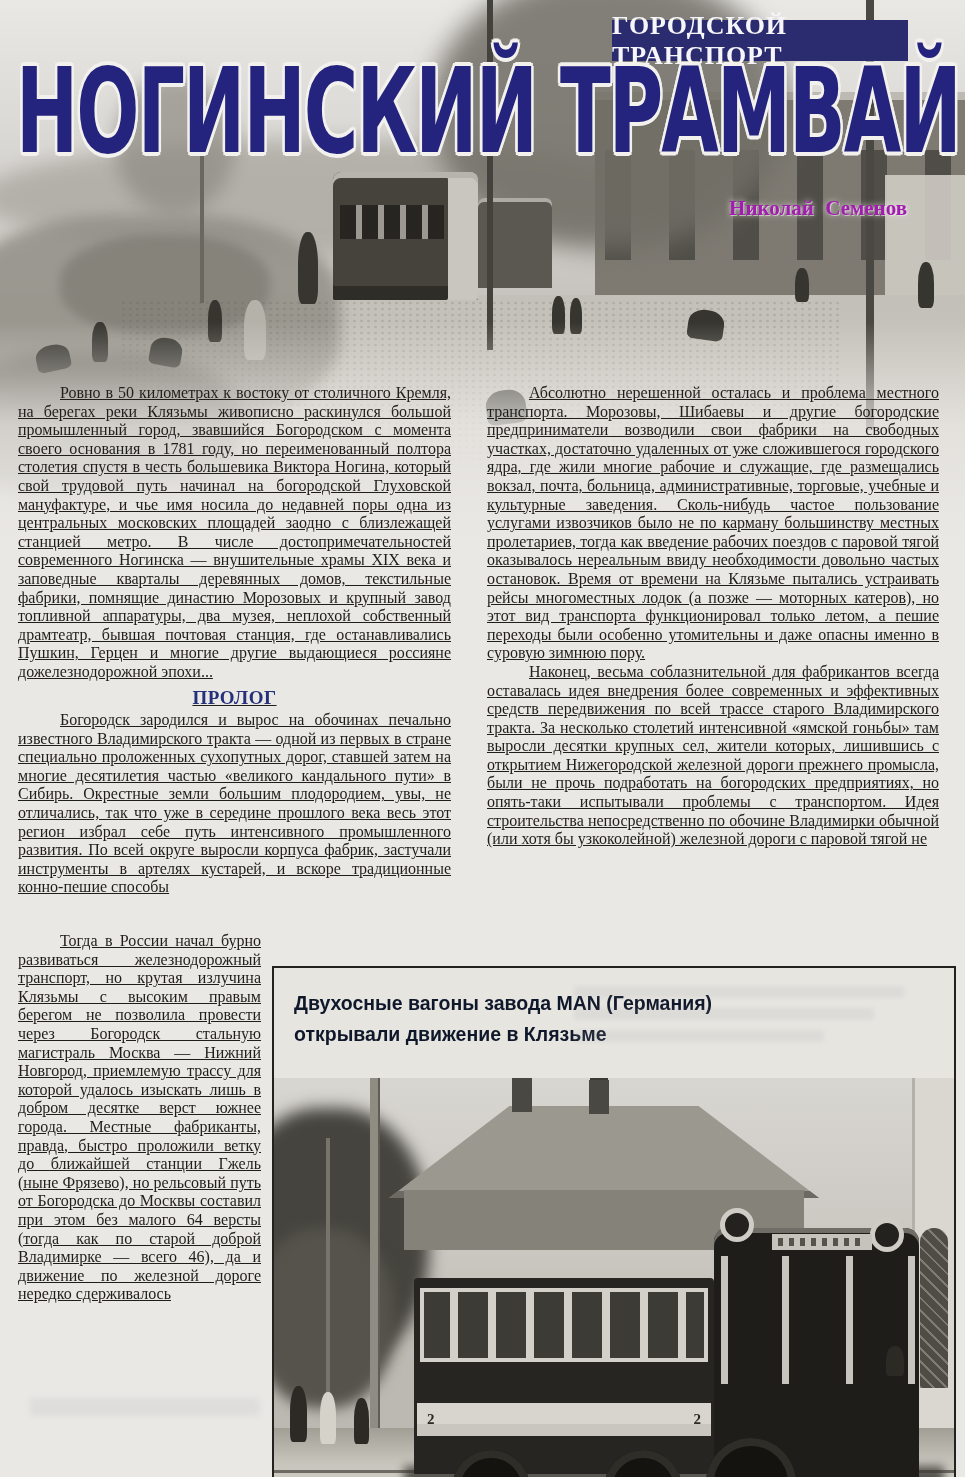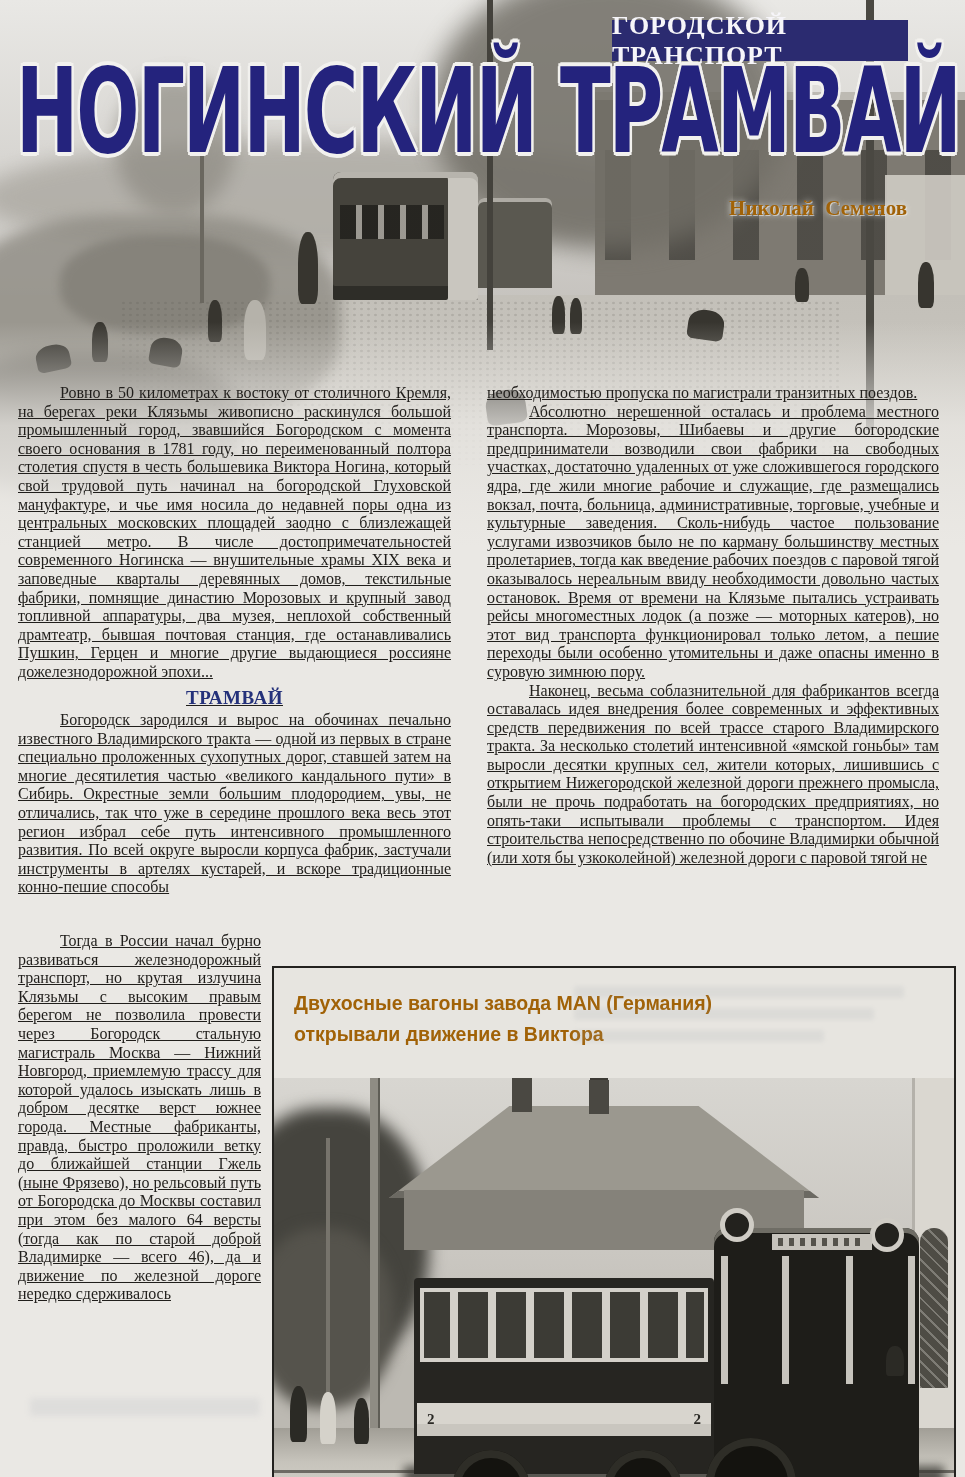--- a/index.html
+++ b/index.html
@@ -44,21 +44,21 @@
   }
   .title{
     position:absolute;left:16px;top:52px;white-space:nowrap;
     font-family:"DejaVu Sans",sans-serif;font-weight:bold;font-size:118px;line-height:1;
     color:#24237d;transform:scaleX(.63);transform-origin:left top;letter-spacing:-3px;
     text-shadow:-4px 0 0 #f2f1ee,4px 0 0 #f2f1ee,0 -4px 0 #f2f1ee,0 4px 0 #f2f1ee,
                 -3px -3px 0 #f2f1ee,3px -3px 0 #f2f1ee,-3px 3px 0 #f2f1ee,3px 3px 0 #f2f1ee;
   }
   .author{
     position:absolute;right:58px;top:196px;
-    font-family:"Liberation Serif",serif;font-weight:bold;font-size:21px;color:#a16207;
+    font-family:"Liberation Serif",serif;font-weight:bold;font-size:21px;color:#a21caf;
     text-shadow:0 0 6px rgba(240,239,235,.9), 1px 1px 0 rgba(240,239,235,.6);
     word-spacing:6px;
   }
   
   .col{position:absolute;font-size:16px;line-height:18.6px;text-align:justify;text-decoration:underline;}
   .col p{margin:0;}
   .col p.ind{text-indent:42px;}
   .col-left{left:18px;top:384px;width:433px;}
   .col-left-narrow{left:18px;top:932px;width:243px;}
   .col-right{left:487px;top:384px;width:452px;}
@@ -66,21 +66,21 @@
     margin:7px 0 4px 0;text-align:center;font-weight:bold;font-size:19px;
     color:#24317a;letter-spacing:.5px;
   }
   
   .photo-box{
     position:absolute;left:272px;top:966px;width:684px;height:525px;
     background:#e7e5e0;border:2px solid #23221f;box-sizing:border-box;
   }
   .photo-caption{
     position:absolute;left:20px;top:20px;width:460px;
-    font-family:"Liberation Sans",sans-serif;font-weight:bold;font-size:19.5px;line-height:31px;color:#a16207;
+    font-family:"Liberation Sans",sans-serif;font-weight:bold;font-size:19.5px;line-height:31px;color:#0f172a;
   }
   .photo-caption span{display:block;}
   .ghost{position:absolute;background:#9aa0a8;opacity:.14;filter:blur(2px);border-radius:2px;}
   
   .scene{position:absolute;left:0;top:110px;width:680px;height:411px;overflow:hidden;
     background:linear-gradient(180deg,#d8d6d1 0%,#c9c6c0 45%,#bcb9b2 70%);}
   .sc-roof{position:absolute;left:115px;top:28px;width:430px;height:92px;background:#9b988f;
     clip-path:polygon(0% 100%,28% 0%,72% 0%,100% 100%);box-shadow:inset 0 -7px 0 #6b6962;}
   .sc-chimney{position:absolute;width:20px;height:34px;background:#4a4842;box-shadow:0 -5px 0 -1px #3c3a35;}
   .sc-wall{position:absolute;left:130px;top:112px;width:400px;height:60px;background:#85827a;}
@@ -155,38 +155,37 @@
   </div>
 
   <div class="badge">
     <span>ГОРОДСКОЙ ТРАНСПОРТ</span>
   </div>
   <div class="title">НОГИНСКИЙ ТРАМВАЙ</div>
   <div class="author">Николай Семенов</div>
 
   <div class="col col-left">
     <p class="ind">Ровно в 50 километрах к востоку от столичного Кремля, на берегах реки Клязьмы живописно раскинулся большой промышленный город, звавшийся Богородском с момента своего основания в 1781 году, но переименованный полтора столетия спустя в честь большевика Виктора Ногина, который свой трудовой путь начинал на богородской Глуховской мануфактуре, и чье имя носила до недавней поры одна из центральных московских площадей заодно с близлежащей станцией метро. В числе достопримечательностей современного Ногинска — внушительные храмы XIX века и заповедные кварталы деревянных домов, текстильные фабрики, помнящие династию Морозовых и крупный завод топливной аппаратуры, два музея, неплохой собственный драмтеатр, бывшая почтовая станция, где останавливались Пушкин, Герцен и многие другие выдающиеся россияне дожелезнодорожной эпохи...</p>
-    <div class="prolog">ТРАМВАЙ</div>
+    <div class="prolog">ПРОЛОГ</div>
     <p class="ind">Богородск зародился и вырос на обочинах печально известного Владимирского тракта — одной из первых в стране специально проложенных сухопутных дорог, ставшей затем на многие десятилетия частью «великого кандального пути» в Сибирь. Окрестные земли большим плодородием, увы, не отличались, так что уже в середине прошлого века весь этот регион избрал себе путь интенсивного промышленного развития. По всей округе выросли корпуса фабрик, застучали инструменты в артелях кустарей, и вскоре традиционные конно-пешие способы</p>
   </div>
 
   <div class="col col-left-narrow">
     <p class="ind">Тогда в России начал бурно развиваться железнодорожный транспорт, но крутая излучина Клязьмы с высоким правым берегом не позволила провести через Богородск стальную магистраль Москва — Нижний Новгород, приемлемую трассу для которой удалось изыскать лишь в добром десятке верст южнее города. Местные фабриканты, правда, быстро проложили ветку до ближайшей станции Гжель (ныне Фрязево), но рельсовый путь от Богородска до Москвы составил при этом без малого 64 версты (тогда как по старой доброй Владимирке — всего 46), да и движение по железной дороге нередко сдерживалось</p>
   </div>
 
   <div class="col col-right">
-    <p>необходимостью пропуска по магистрали транзитных поездов.</p>
     <p class="ind">Абсолютно нерешенной осталась и проблема местного транспорта. Морозовы, Шибаевы и другие богородские предприниматели возводили свои фабрики на свободных участках, достаточно удаленных от уже сложившегося городского ядра, где жили многие рабочие и служащие, где размещались вокзал, почта, больница, административные, торговые, учебные и культурные заведения. Сколь-нибудь частое пользование услугами извозчиков было не по карману большинству местных пролетариев, тогда как введение рабочих поездов с паровой тягой оказывалось нереальным ввиду необходимости довольно частых остановок. Время от времени на Клязьме пытались устраивать рейсы многоместных лодок (а позже — моторных катеров), но этот вид транспорта функционировал только летом, а пешие переходы были особенно утомительны и даже опасны именно в суровую зимнюю пору.</p>
     <p class="ind">Наконец, весьма соблазнительной для фабрикантов всегда оставалась идея внедрения более современных и эффективных средств передвижения по всей трассе старого Владимирского тракта. За несколько столетий интенсивной «ямской гоньбы» там выросли десятки крупных сел, жители которых, лишившись с открытием Нижегородской железной дороги прежнего промысла, были не прочь подработать на богородских предприятиях, но опять-таки испытывали проблемы с транспортом. Идея строительства непосредственно по обочине Владимирки обычной (или хотя бы узкоколейной) железной дороги с паровой тягой не</p>
   </div>
 
   <div class="photo-box">
     <div class="photo-caption">
       <span>Двухосные вагоны завода MAN (Германия)</span>
-      <span>открывали движение в Виктора</span>
+      <span>открывали движение в Клязьме</span>
     </div>
 
     <div class="ghost" style="left:300px;top:18px;width:330px;height:12px;"></div>
     <div class="ghost" style="left:300px;top:40px;width:300px;height:12px;"></div>
     <div class="ghost" style="left:300px;top:62px;width:250px;height:12px;"></div>
 
     <div class="scene">
       <div class="sc-trees"></div>
       <div class="sc-trees2"></div>
       <div class="sc-roof"></div>

